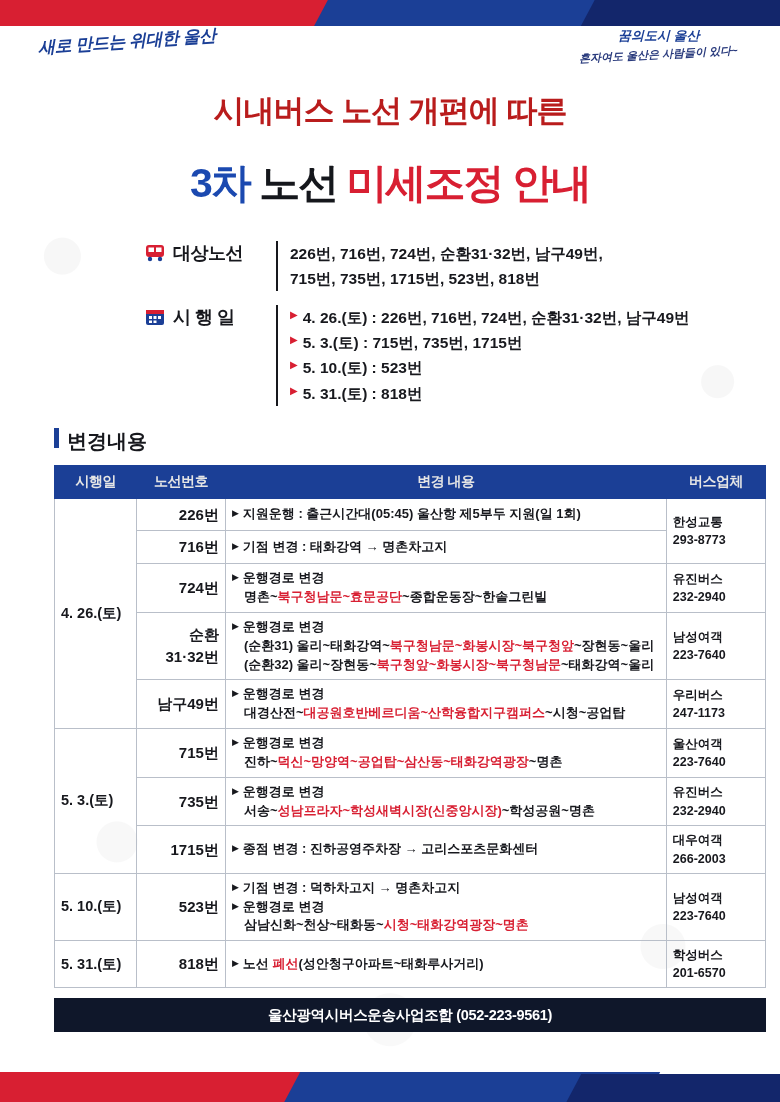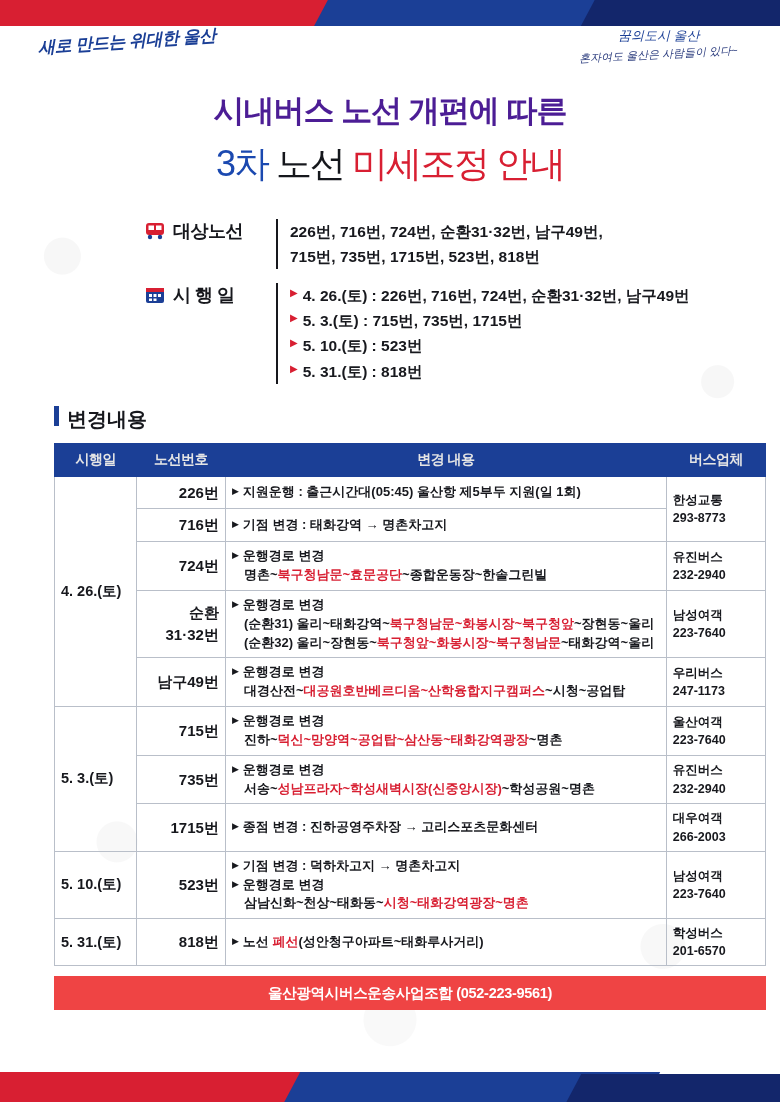--- a/index.html
+++ b/index.html
@@ -65,32 +65,32 @@
   
   .logos { height:86px; position:relative; }
   .logo-left {
     position:absolute; left:6px; top:30px;
     color:#1b3f96; font-weight:bold; font-size:17px;
     font-style: italic; letter-spacing:-0.5px;
     transform: rotate(-4deg);
   }
   .logo-right {
     position:absolute; right:10px; top:26px; text-align:center;
-    color:#1b3f96; font-weight:normal; font-size:13px; font-style:italic;
+    color:#1b3f96; font-weight:bold; font-size:13px; font-style:italic;
     line-height:1.5;
   }
   .logo-right .r2 { font-size:11px; color:#2a3b7d; display:block; transform: rotate(-3deg); }
 
   
   .headline { text-align:center; margin-top:4px; }
   .headline .line1 {
-    font-size:31px; font-weight:bold; color:#4c1d95; letter-spacing:-1px;
+    font-size:31px; font-weight:bold; color:#b91c1c; letter-spacing:-1px;
   }
   .headline .line2 {
-    margin-top:8px; font-size:36px; font-weight:normal; letter-spacing:-2px;
+    margin-top:24px; font-size:41px; font-weight:bold; letter-spacing:-2px;
   }
   .headline .line2 .blue { color:#1b49b0; }
   .headline .line2 .dark { color:#15171c; }
   .headline .line2 .red  { color:#d81f32; }
 
   
   .info { margin-top:30px; padding-left:112px; }
   .info-row { display:flex; align-items:flex-start; margin-bottom:14px; }
   .info-label {
     display:flex; align-items:center; min-width:132px; flex:0 0 132px;
@@ -135,21 +135,21 @@
   td.c-company { width:94px; text-align:left; font-weight:bold; font-size:12.5px; line-height:1.5; }
   .bullet-line { display:flex; align-items:flex-start; }
   .bullet-line .tri2 { color:#17181d; font-size:9px; margin-right:4px; line-height:1.8; }
   .detail-sub { padding-left:12px; font-weight:bold; }
   .rd { color:#d81f32; }
   .strong { font-weight:bold; }
 
   
   .footer-bar {
     margin: 10px 22px 0 22px; width:712px; height:34px;
-    background:#ef4444; color:#ffffff; font-size:14.5px; font-weight:bold;
+    background:#0f172a; color:#ffffff; font-size:14.5px; font-weight:bold;
     display:flex; align-items:center; justify-content:center; letter-spacing:-0.3px;
   }
 </style>
 </head>
 <body>
 
 <div class="top-band">
   <div class="red"></div>
     <div class="blue"></div>
     <div class="navy"></div>

